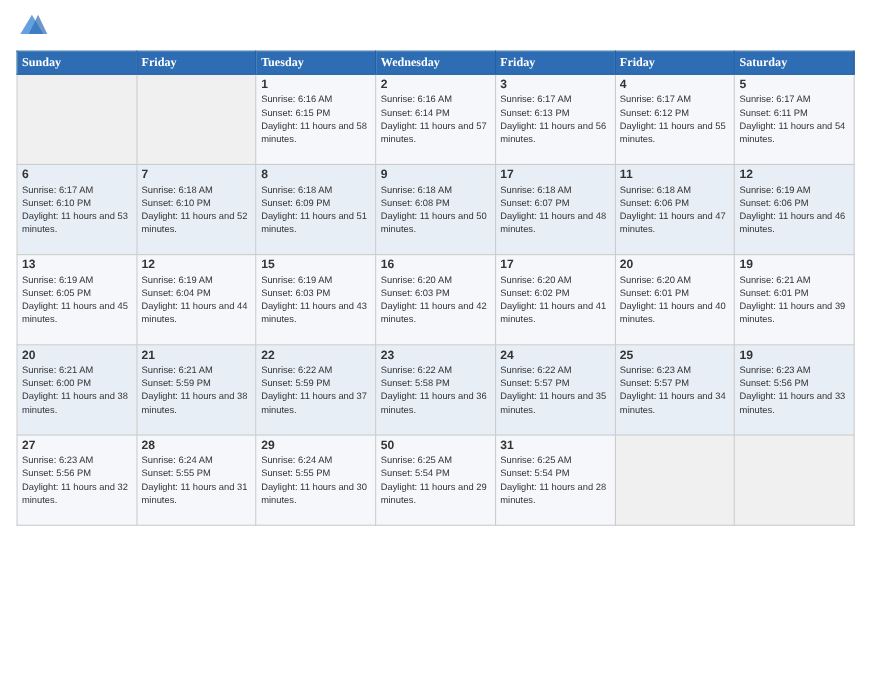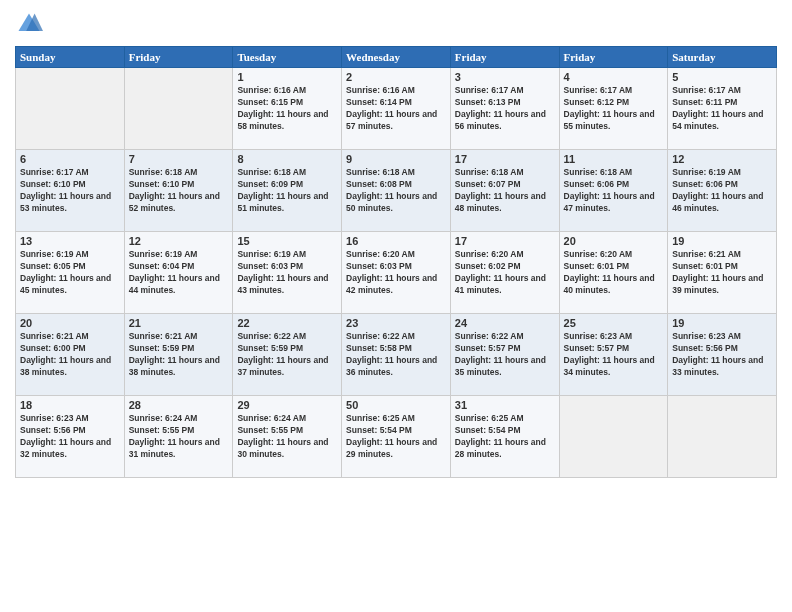--- a/index.html
+++ b/index.html
@@ -86,21 +86,20 @@
     .day-number {
       font-size: 11px;
       font-weight: bold;
       color: #333;
       margin-bottom: 2px;
     }
     .day-info {
       font-size: 8.5px;
       line-height: 1.4;
       color: #333;
-      font-weight: bold;
     }
     .empty-cell {
       background: #f0f0f0 !important;
     }
   </style>
 </head>
 <body>
 
 <div class="page">
   <div class="header">
@@ -294,21 +293,21 @@
           </td>
           <td>
             <div class="day-number">19</div>
             <div class="day-info" style="white-space: pre-line;">Sunrise: 6:23 AM
 Sunset: 5:56 PM
 Daylight: 11 hours and 33 minutes.</div>
           </td>
         </tr>
         <tr>
           <td>
-            <div class="day-number">18</div>
+            <div class="day-number">27</div>
             <div class="day-info" style="white-space: pre-line;">Sunrise: 6:23 AM
 Sunset: 5:56 PM
 Daylight: 11 hours and 32 minutes.</div>
           </td>
           <td>
             <div class="day-number">28</div>
             <div class="day-info" style="white-space: pre-line;">Sunrise: 6:24 AM
 Sunset: 5:55 PM
 Daylight: 11 hours and 31 minutes.</div>
           </td>

